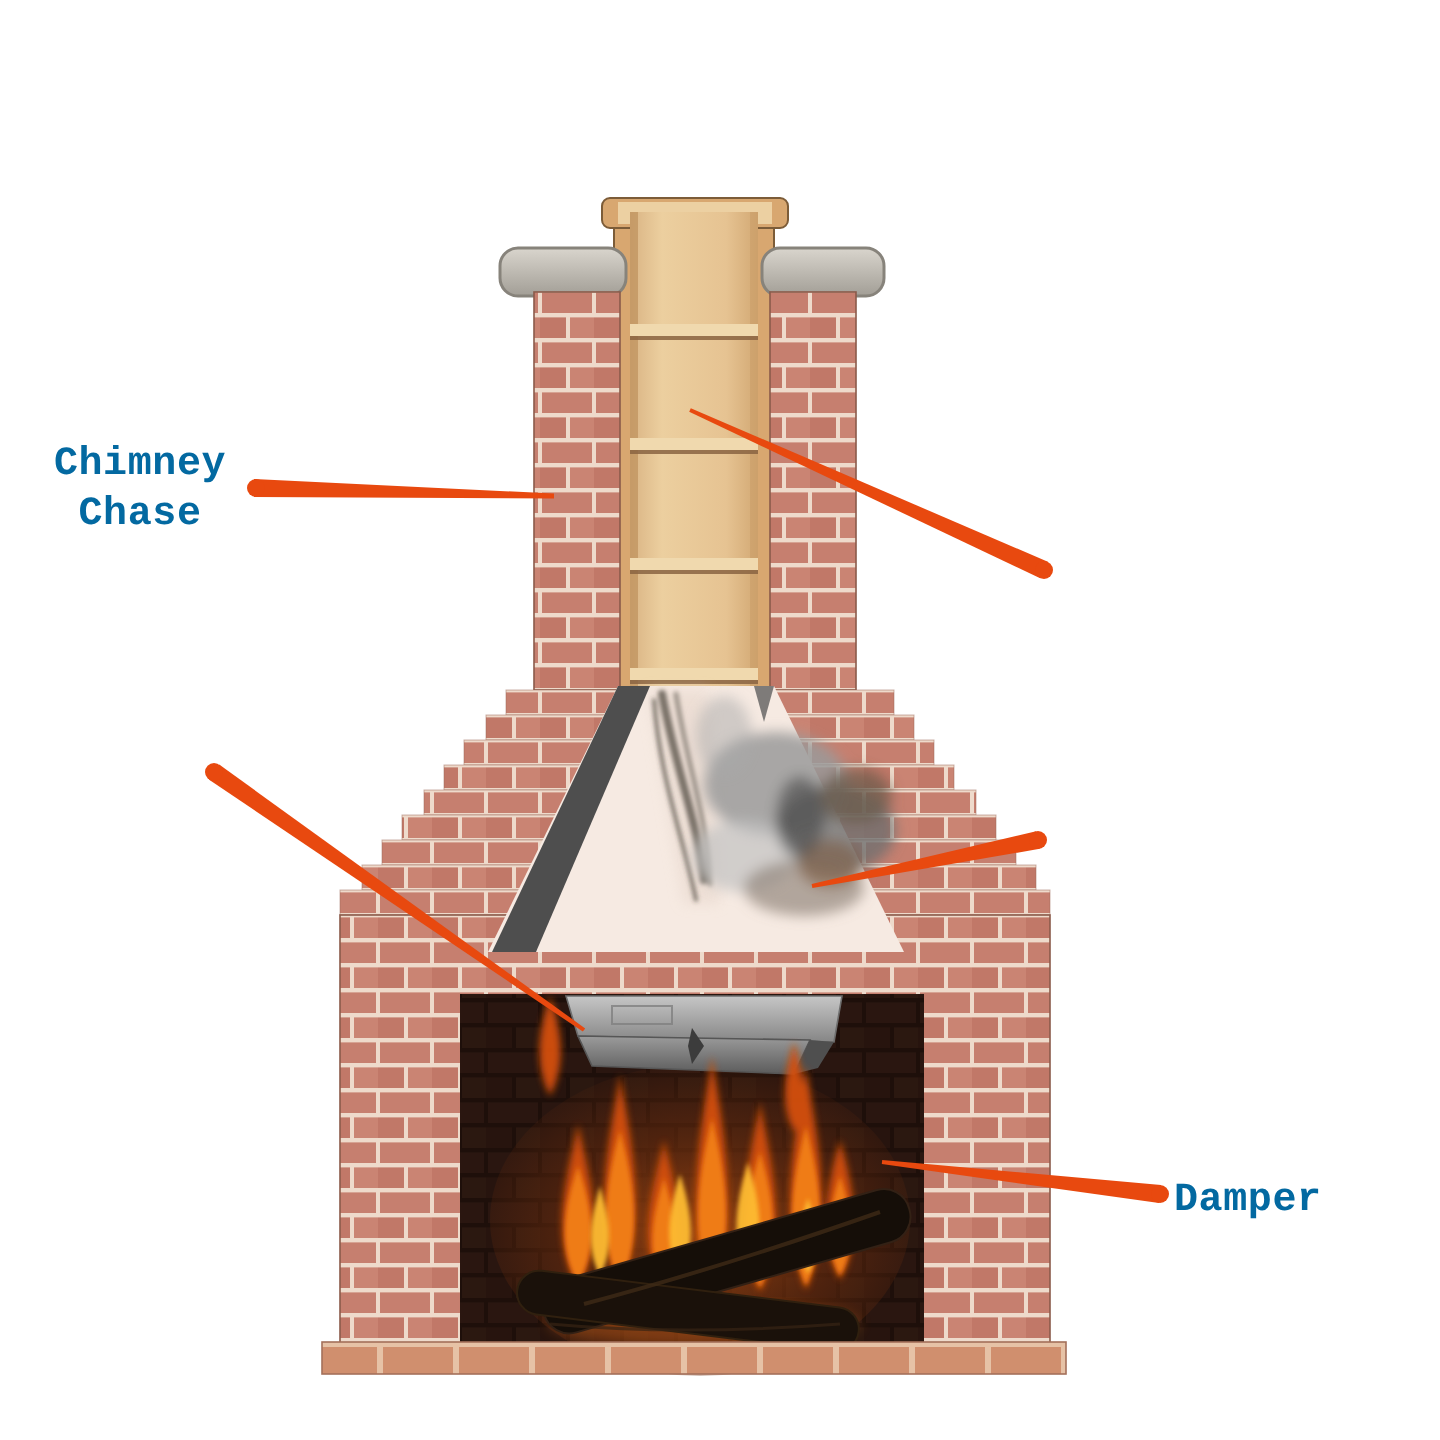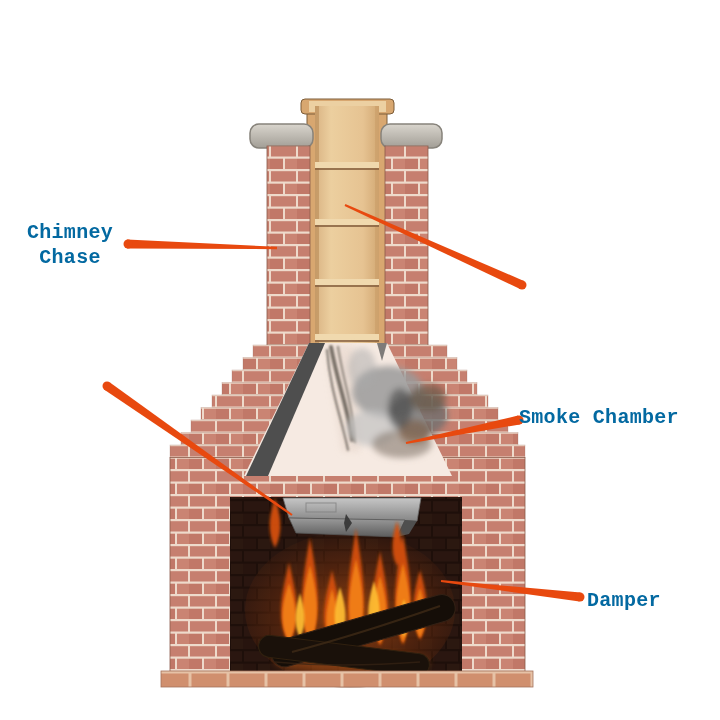--- a/index.html
+++ b/index.html
@@ -211,16 +211,15 @@
     <polygon points="518.1,415.6 405.8,442 406.2,444 519.9,424.4"></polygon>
         <circle cx="519" cy="420" r="4.5"></circle>
   </g>
   <g fill="#e8490f">
     <polygon points="580.5,592.5 441.1,580 440.9,582 579.5,601.5"></polygon>
         <circle cx="580" cy="597" r="4.5"></circle>
   </g>
 </svg>
 
 <div class="diagram-label wrap" style="left:12px;top:220px;width:116px;">Chimney Chase</div>
-<div class="diagram-label" style="left:519px;top:405px;">Smoke Chamber</div>
 <div class="diagram-label" style="left:587px;top:588px;">Damper</div>
 
 </div>
 
 </body></html>

